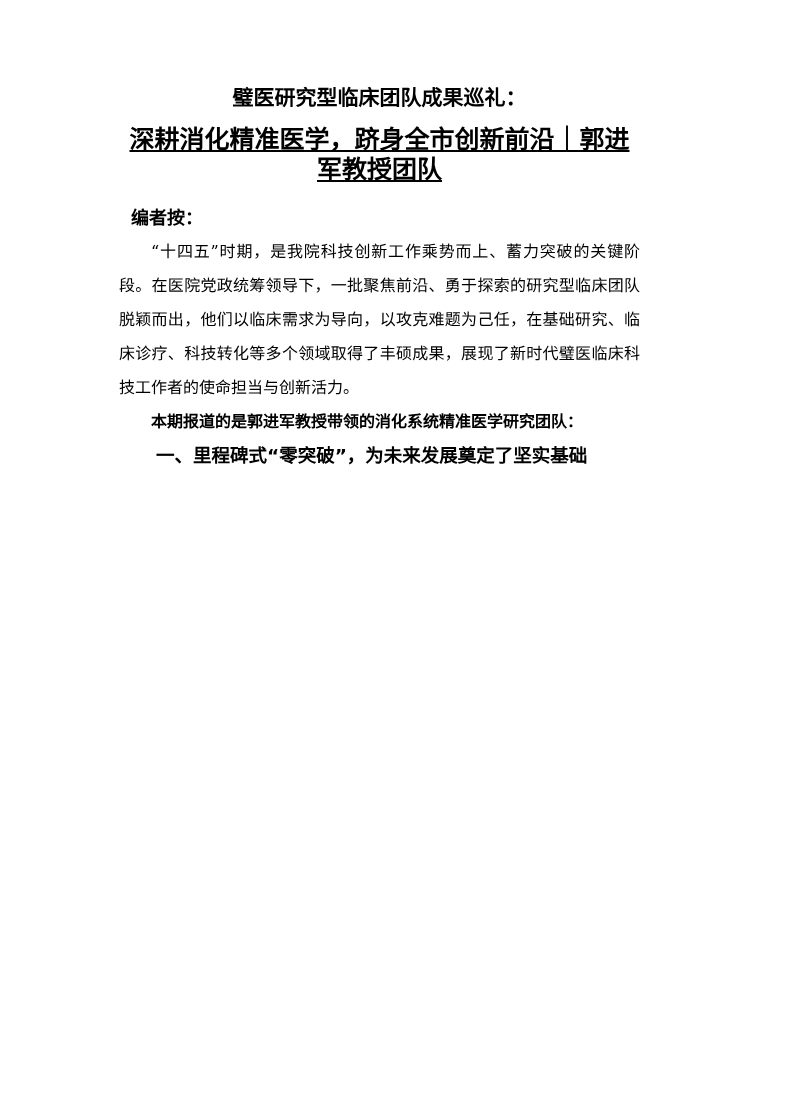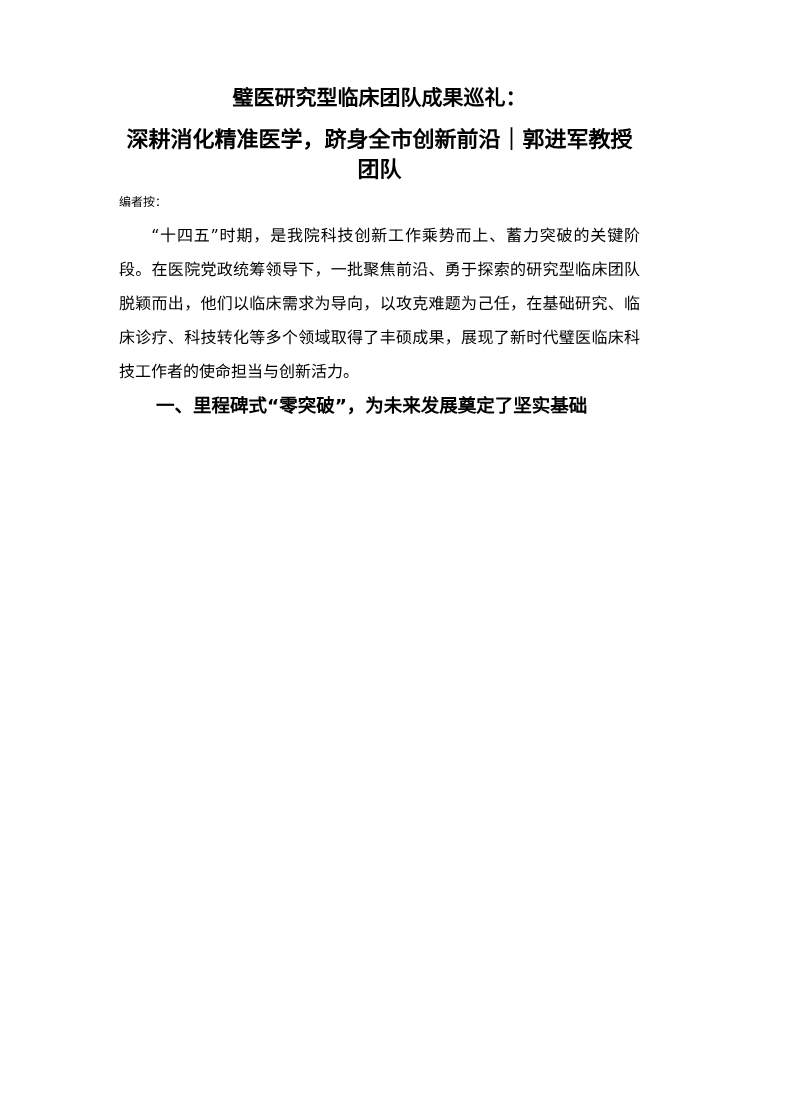--- a/index.html
+++ b/index.html
@@ -22,29 +22,31 @@
     font-family: "DejaVu Sans", "Liberation Sans", sans-serif;
     font-weight: 700;
     color: #000000;
   }
   .doc-title.line1 {
     font-size: 21px;
     line-height: 28px;
     margin-bottom: 13px;
   }
   .doc-title.line2 {
-    font-size: 22px;
+    font-size: 25px;
     line-height: 30px;
-    margin-bottom: 0;
+    margin-bottom: 16px;
+    text-decoration: underline;
   }
   .editor-label {
-    font-weight: 400;
-    font-size: 12px;
+    font-weight: 700;
+    font-size: 18px;
     line-height: 34px;
     font-family: "DejaVu Serif", "Liberation Serif", serif;
+    margin-left: 12px;
   }
   p.para {
     text-indent: 2em;
     font-size: 16px;
     line-height: 34px;
     text-align: justify;
     text-justify: inter-ideograph;
     margin: 0;
   }
   p.para.bold-line {
@@ -73,18 +75,19 @@
 
   <h1 class="doc-title line1">璧医研究型临床团队成果巡礼：</h1>
 
   <h1 class="doc-title line2">深耕消化精准医学，跻身全市创新前沿｜郭进军教授团队</h1>
 
   <div class="editor-label">编者按：</div>
 
   <p class="para">“十四五”时期，是我院科技创新工作乘势而上、蓄力突破的关键阶段。在医院党政统筹领导下，一批聚焦前沿、勇于探索的研究型临床团队脱颖而出，他们以临床需求为导向，以攻克难题为己任，在基础研究、临床诊疗、科技转化等多个领域取得了丰硕成果，展现了新时代璧医临床科技工作者的使命担当与创新活力。</p>
 
 
+  <p class="para bold-line">本期报道的是郭进军教授带领的消化系统精准医学研究团队：</p>
 
 
   <h2 class="section-heading">一、里程碑式“零突破”，为未来发展奠定了坚实基础</h2>
 
 
 </div>
 
 </body></html>

